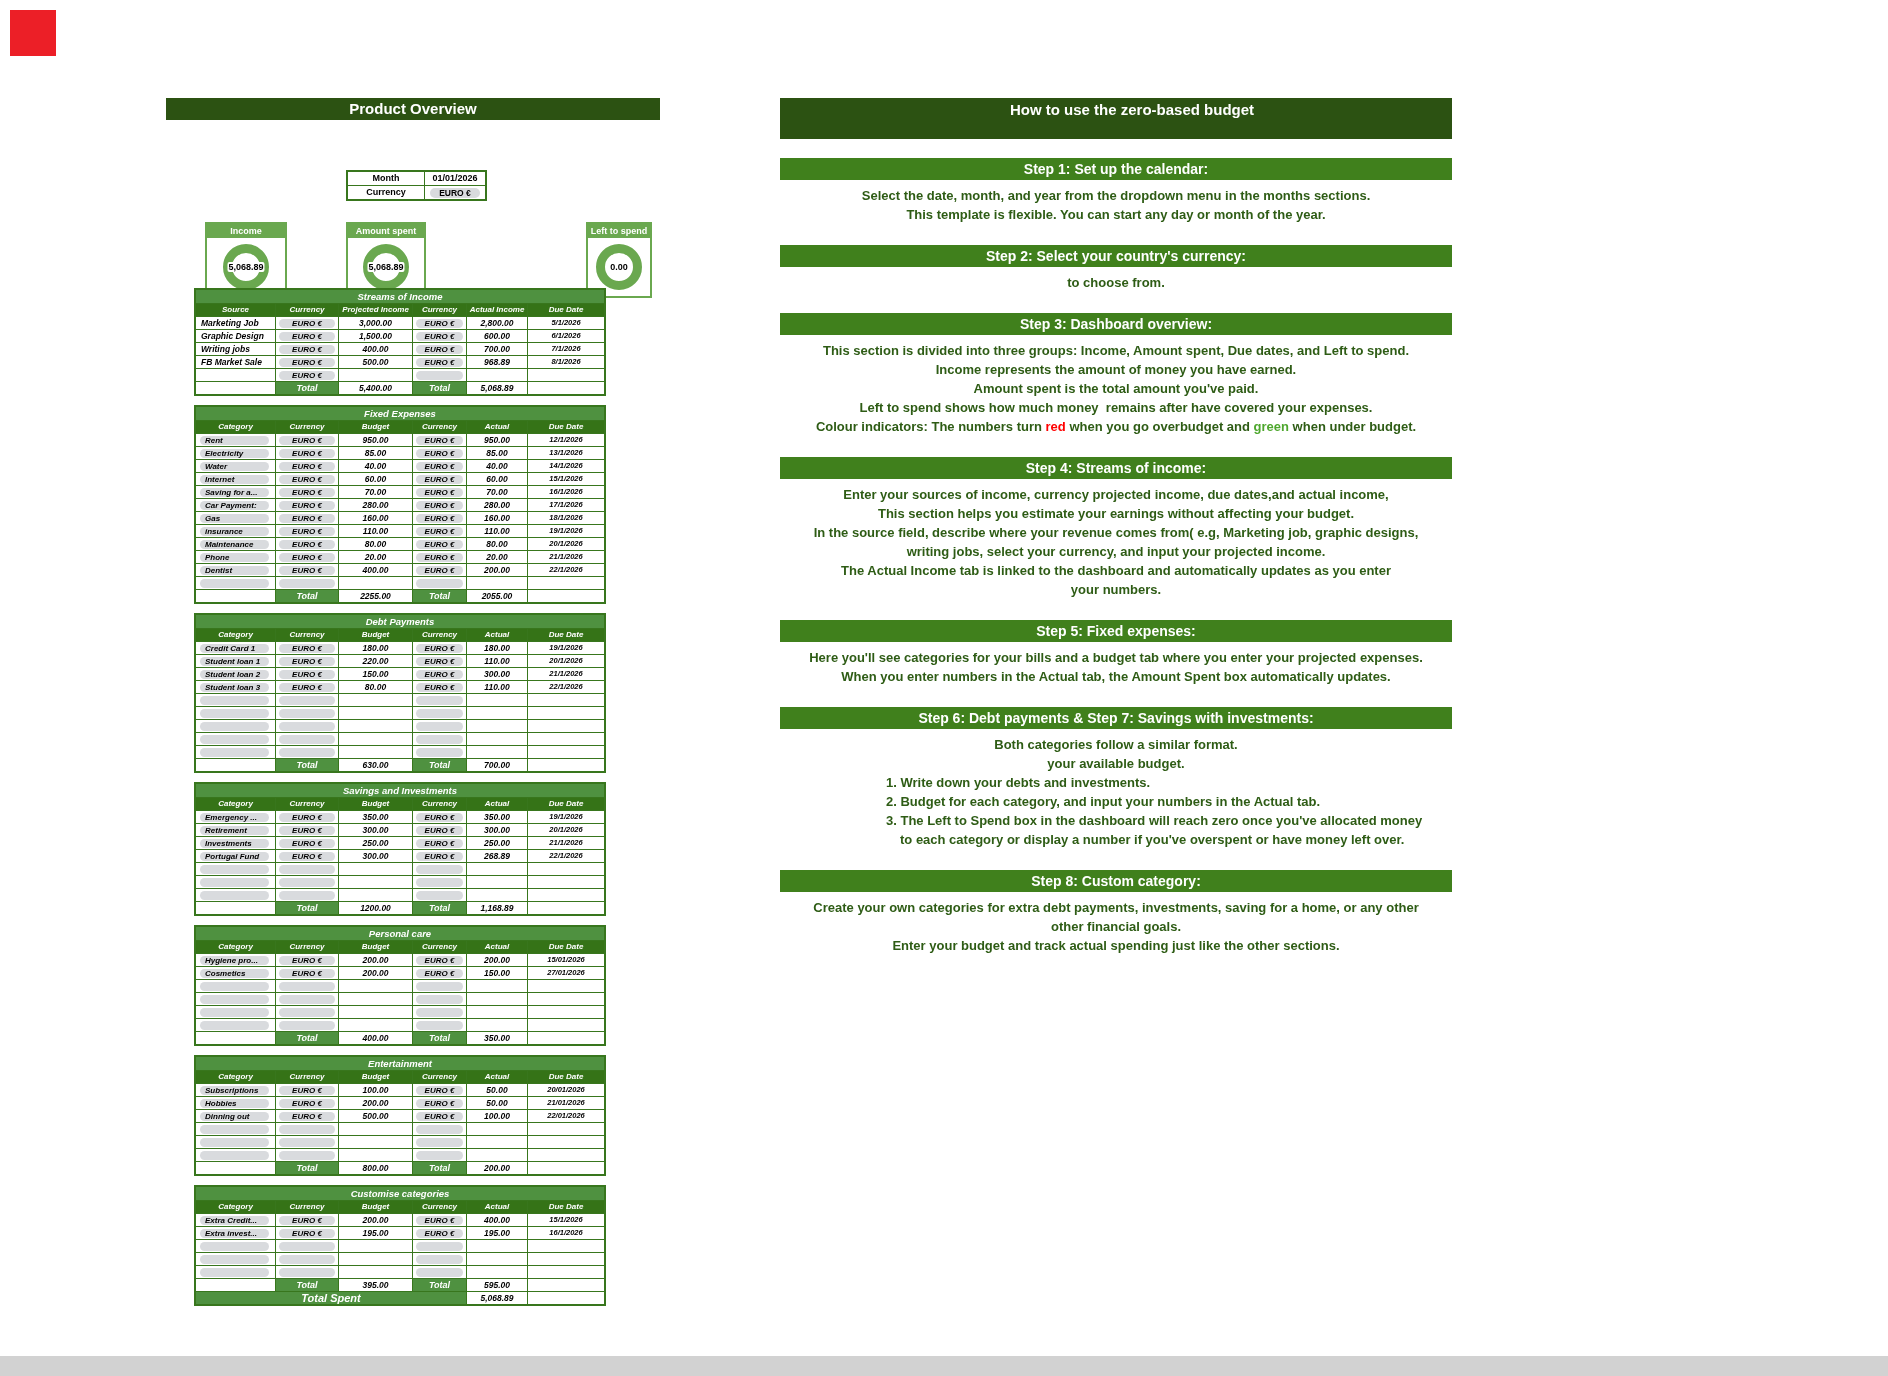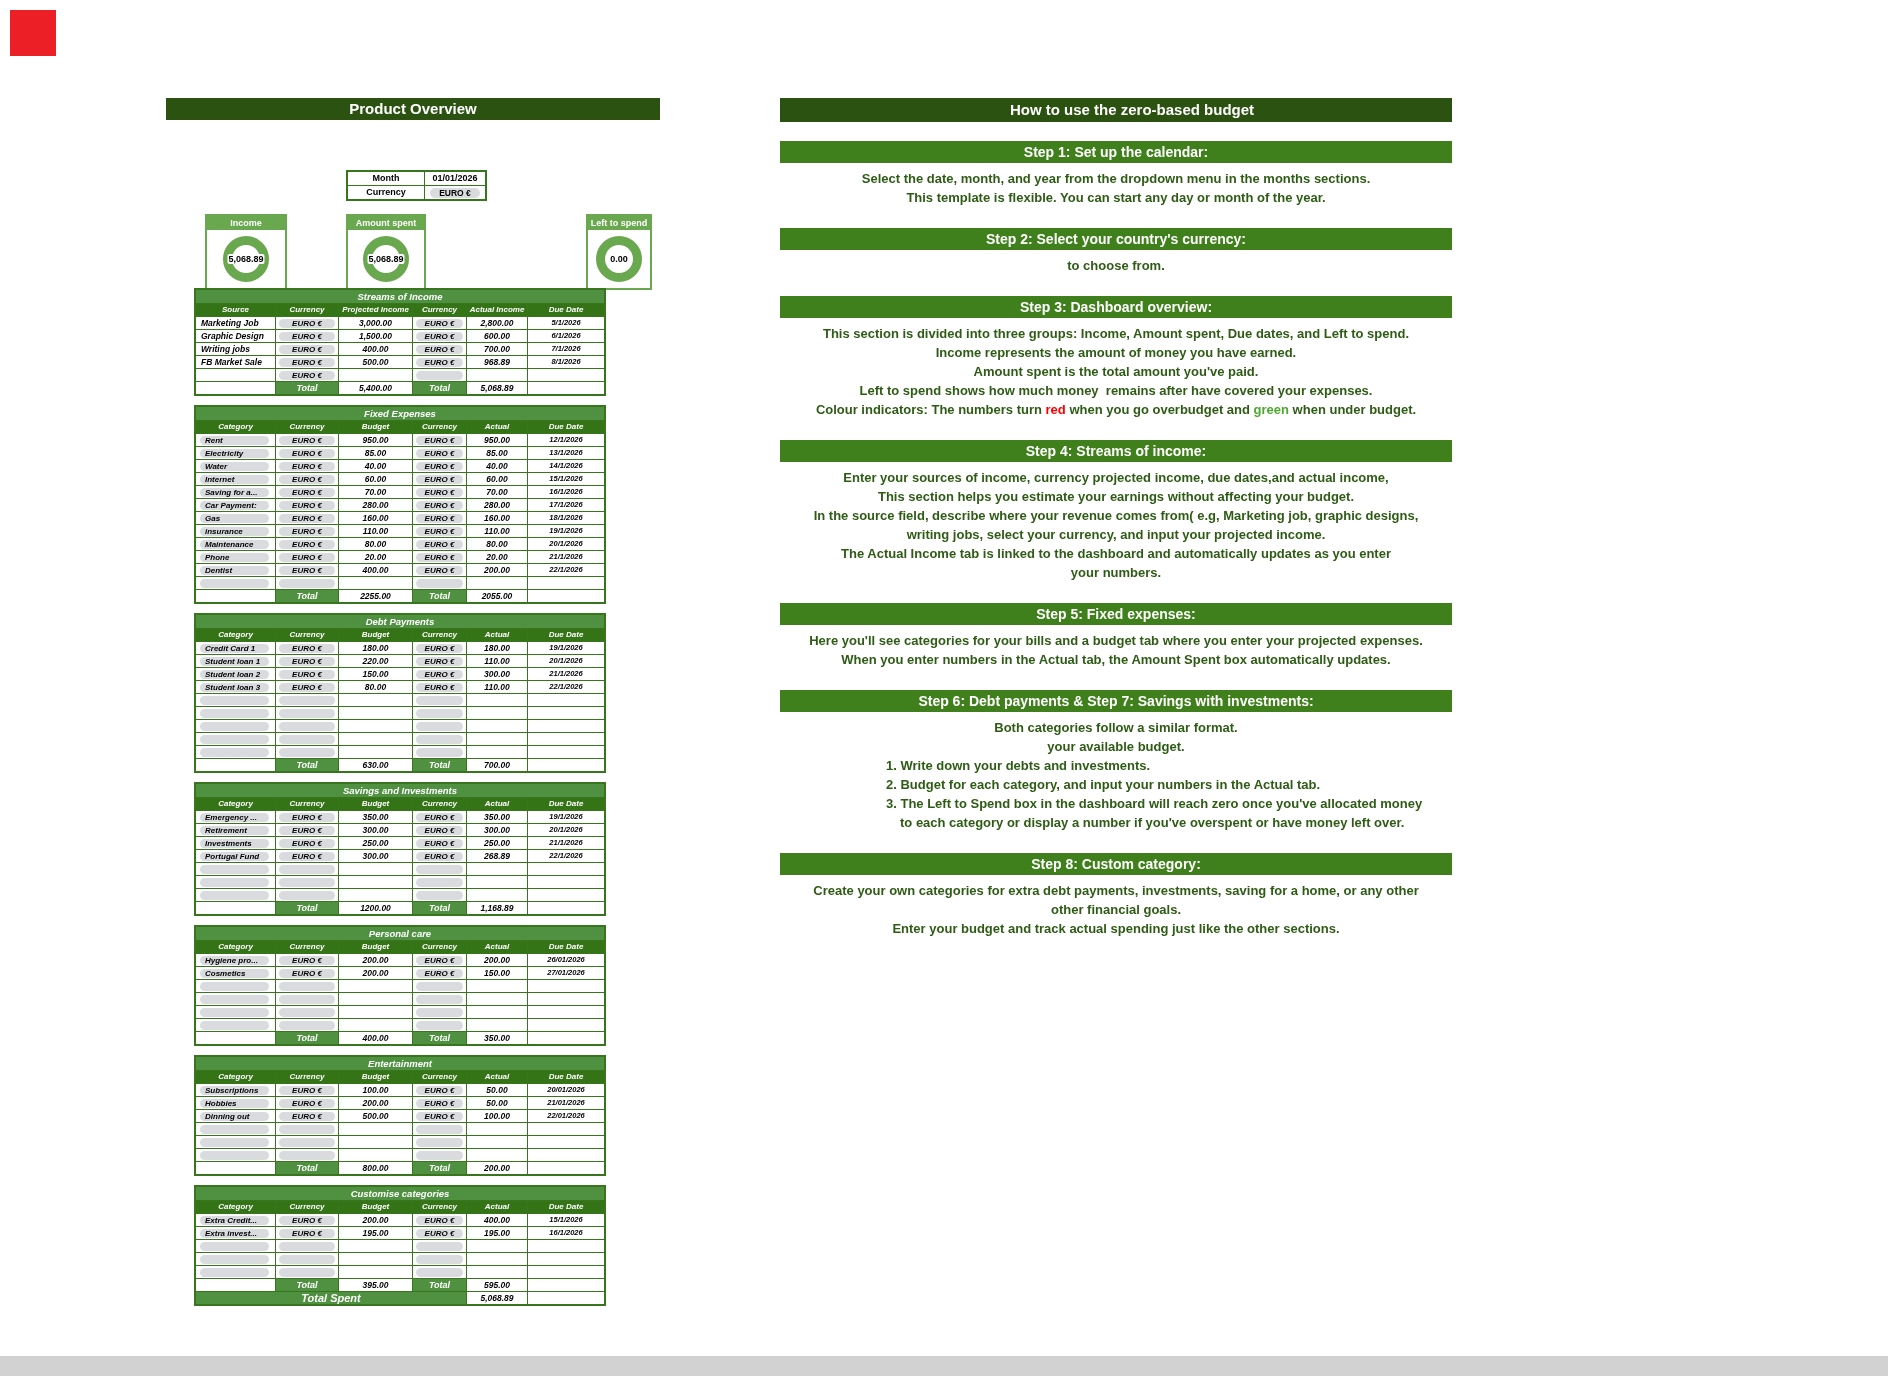--- a/index.html
+++ b/index.html
@@ -15,21 +15,21 @@
   .settings{position:absolute;left:180px;top:72px;width:137px;border:2px solid #38761d;background:#fff;}
   .srow{display:grid;grid-template-columns:76px 1fr;height:13px;}
   .srow + .srow{border-top:1px solid #38761d;}
   .slabel,.svalue{height:13px;line-height:13px;font-size:9px;font-weight:bold;color:#000;
                   text-align:center;overflow:hidden;}
   .svalue{border-left:1px solid #38761d;}
   .pill-lg{display:block;margin:1.5px 5px;height:10px;line-height:10px;border-radius:6px;
            background:#d9dbde;font-size:8.5px;font-weight:bold;color:#000;text-align:center;}
 
   .cards{position:absolute;top:112px;left:0;width:494px;height:78px;}
-  .card{position:absolute;top:4px;border:2px solid #6aa84f;background:#fff;}
+  .card{position:absolute;top:12px;border:2px solid #6aa84f;background:#fff;}
   .card-h{background:#6aa84f;color:#fff;font-size:9px;font-weight:bold;text-align:center;
           height:14px;line-height:14px;white-space:nowrap;overflow:hidden;}
   .card-b{height:58px;display:flex;align-items:center;justify-content:center;}
   .donut{width:28px;height:28px;border:9px solid #6aa84f;border-radius:50%;position:relative;}
   .donut-v{position:absolute;left:50%;top:50%;transform:translate(-50%,-50%);background:#fff;
            padding:0 1px;font-size:9px;font-weight:bold;color:#000;white-space:nowrap;border-radius:2px;}
 
   .tables{position:absolute;left:28px;top:190px;width:412px;font-style:italic;}
   .btable{border:2px solid #38761d;margin-bottom:9px;background:#fff;}
   .tbar{height:13px;line-height:13px;background:#4f9140;color:#fff;font-weight:bold;
@@ -42,21 +42,21 @@
   .plain-cat{text-align:left;padding-left:5px;}
   .due{font-size:7.5px;}
   .total-label{background:#4f9140;color:#fff;font-size:9px;}
   .tspent-label{grid-column:1 / 5;background:#4f9140;color:#fff;font-size:11px;}
   .pill{display:block;margin:1.5px 3px;height:9px;line-height:9px;border-radius:5px;
         background:#d9dbde;font-size:8px;font-weight:bold;color:#000;text-align:center;overflow:hidden;}
   .pill.cat{text-align:left;padding-left:5px;margin-left:4px;margin-right:6px;}
 
   
   .right-col{position:absolute;left:780px;top:98px;width:672px;}
-  .rtitle{height:24px;line-height:23px;background:#2c5212;color:#fff;font-weight:bold;
+  .rtitle{height:41px;line-height:23px;background:#2c5212;color:#fff;font-weight:bold;
           font-size:15px;text-align:center;margin-bottom:19px;padding-left:32px;}
   .sec{margin-bottom:21px;}
   .sec-bar{height:22px;line-height:22px;background:#40801c;color:#fff;font-weight:bold;
            font-size:14px;text-align:center;margin-bottom:6px;}
   .line{line-height:19px;font-size:13px;font-weight:bold;color:#2e5c15;text-align:center;
         white-space:pre-wrap;}
   .line.left{text-align:left;padding-left:106px;}
   .line.left.indent{padding-left:120px;}
 </style>
 </head>
@@ -651,21 +651,21 @@
             <div class="pill cat">Hygiene pro...</div>
           </div>
           <div class="cell">
             <div class="pill">EURO €</div>
           </div>
           <div class="cell">200.00</div>
           <div class="cell">
             <div class="pill">EURO €</div>
           </div>
           <div class="cell">200.00</div>
-          <div class="cell due">26/01/2026</div>
+          <div class="cell due">15/01/2026</div>
         </div>
         <div class="trow">
           <div class="cell">
             <div class="pill cat">Cosmetics</div>
           </div>
           <div class="cell">
             <div class="pill">EURO €</div>
           </div>
           <div class="cell">200.00</div>
           <div class="cell">

